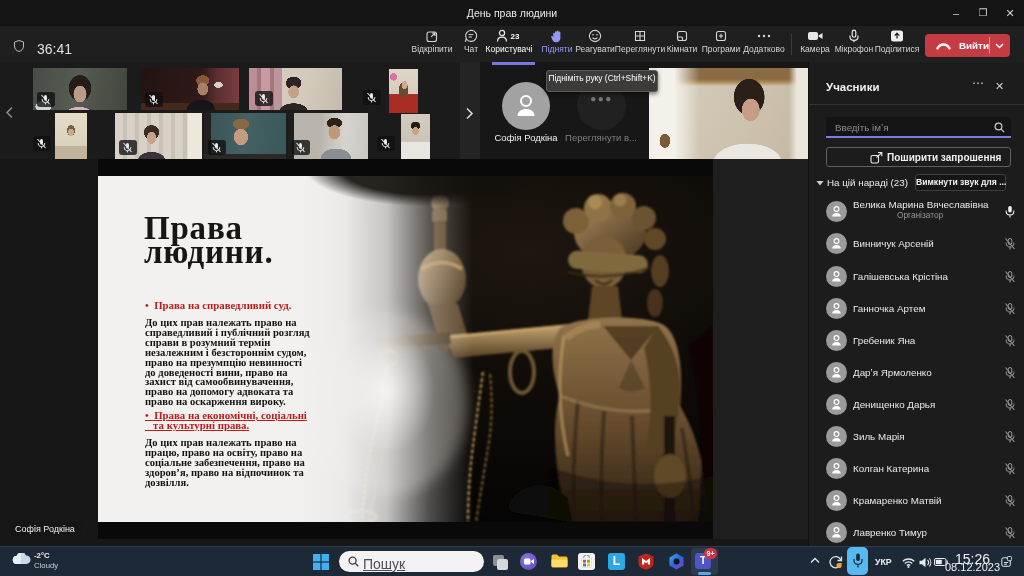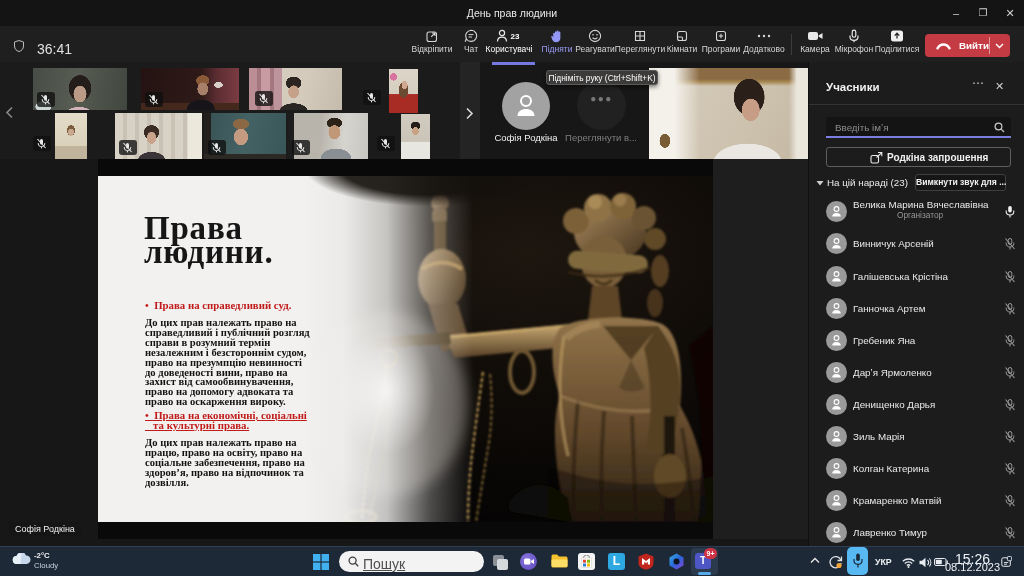--- a/index.html
+++ b/index.html
@@ -27,21 +27,21 @@
   
   #strip { left:0; top:0; width:480px; height:97px; background:#1b1b1b; }
   .vtile { position:absolute; overflow:hidden; }
   .mute { position:absolute; width:18px; height:15px; background:rgba(15,15,15,.78); border-radius:3px; }
   .mute svg { position:absolute; left:3px; top:2px; }
 
   
   .pcircle { border-radius:50%; }
   .clabel { font-size:9.5px; text-align:center; white-space:nowrap; }
 
-  #tooltip { left:546px; top:8px; width:112px; height:15px; background:#3c3b3a; border:1px solid #5a5a5a; border-radius:3px; z-index:5;
+  #tooltip { left:546px; top:8px; width:112px; height:22px; background:#3c3b3a; border:1px solid #5a5a5a; border-radius:3px; z-index:5;
              color:#fff; font-size:8.4px; text-align:center; line-height:15px; box-shadow:0 2px 4px rgba(0,0,0,.5); white-space:nowrap;}
 
   
   #sharebox { left:98px; top:97px; width:615px; height:380px; background:#090909; }
   #slide { left:0px; top:17px; width:615px; height:346px; background:#f1f0ee; overflow:hidden; }
   #sharer { left:9px; top:460px; height:14px; background:#151515; color:#efefef; font-size:9px; line-height:14px; padding:0 6px; }
 
   
   .slttl { font-family:"Liberation Serif", serif; font-weight:bold; color:#161616; font-size:33px; line-height:24px; letter-spacing:0.8px; }
   .slred { font-family:"Liberation Serif", serif; font-weight:bold; color:#c01a1a; font-size:10.8px; line-height:10px; }
@@ -447,21 +447,21 @@
         <circle cx="4.5" cy="4.5" r="3.4" fill="none" stroke="#c9c9c9" stroke-width="1.2"></circle>
         <path d="M7.2 7.2 L10 10" stroke="#c9c9c9" stroke-width="1.2"></path>
       </svg>
   </div>
 
   <div class="abs" style="left:17px;top:85px;width:185px;height:20px;border:1px solid #5f5f5f;border-radius:3px;">
     <svg class="abs" style="left:43px;top:4px;" width="13" height="12" viewBox="0 0 13 12">
         <rect x="1" y="3.5" width="7.5" height="7.5" rx="1.5" fill="none" stroke="#e8e8e8" stroke-width="1.1"></rect>
         <path d="M6.5 5.5 L11.5 0.8 M8 0.5 h3.8 v3.8" fill="none" stroke="#e8e8e8" stroke-width="1.1"></path>
       </svg>
-    <div class="abs" style="left:60px;top:4px;font-size:10px;font-weight:bold;color:#f0f0f0;">Родкіна запрошення</div>
+    <div class="abs" style="left:60px;top:4px;font-size:10px;font-weight:bold;color:#f0f0f0;">Поширити запрошення</div>
   </div>
 
   <svg class="abs" style="left:7px;top:118px;" width="8" height="6" viewBox="0 0 8 6">
       <path d="M0.5 1 L7.5 1 L4 5.5 Z" fill="#cfcfcf"></path>
     </svg>
   <div class="abs" style="left:18px;top:115px;font-size:9.8px;color:#ececec;">На цій нараді (23)</div>
   <div class="abs" style="left:106px;top:112px;width:91px;height:17px;background:#161616;border:1px solid #3f3f3f;border-radius:3px;text-align:center;line-height:15px;font-size:8.6px;font-weight:bold;color:#f0f0f0;white-space:nowrap;">Вимкнути звук для ...</div>
 
   <div id="plist">
     <div class="prow" style="top:134px;">

